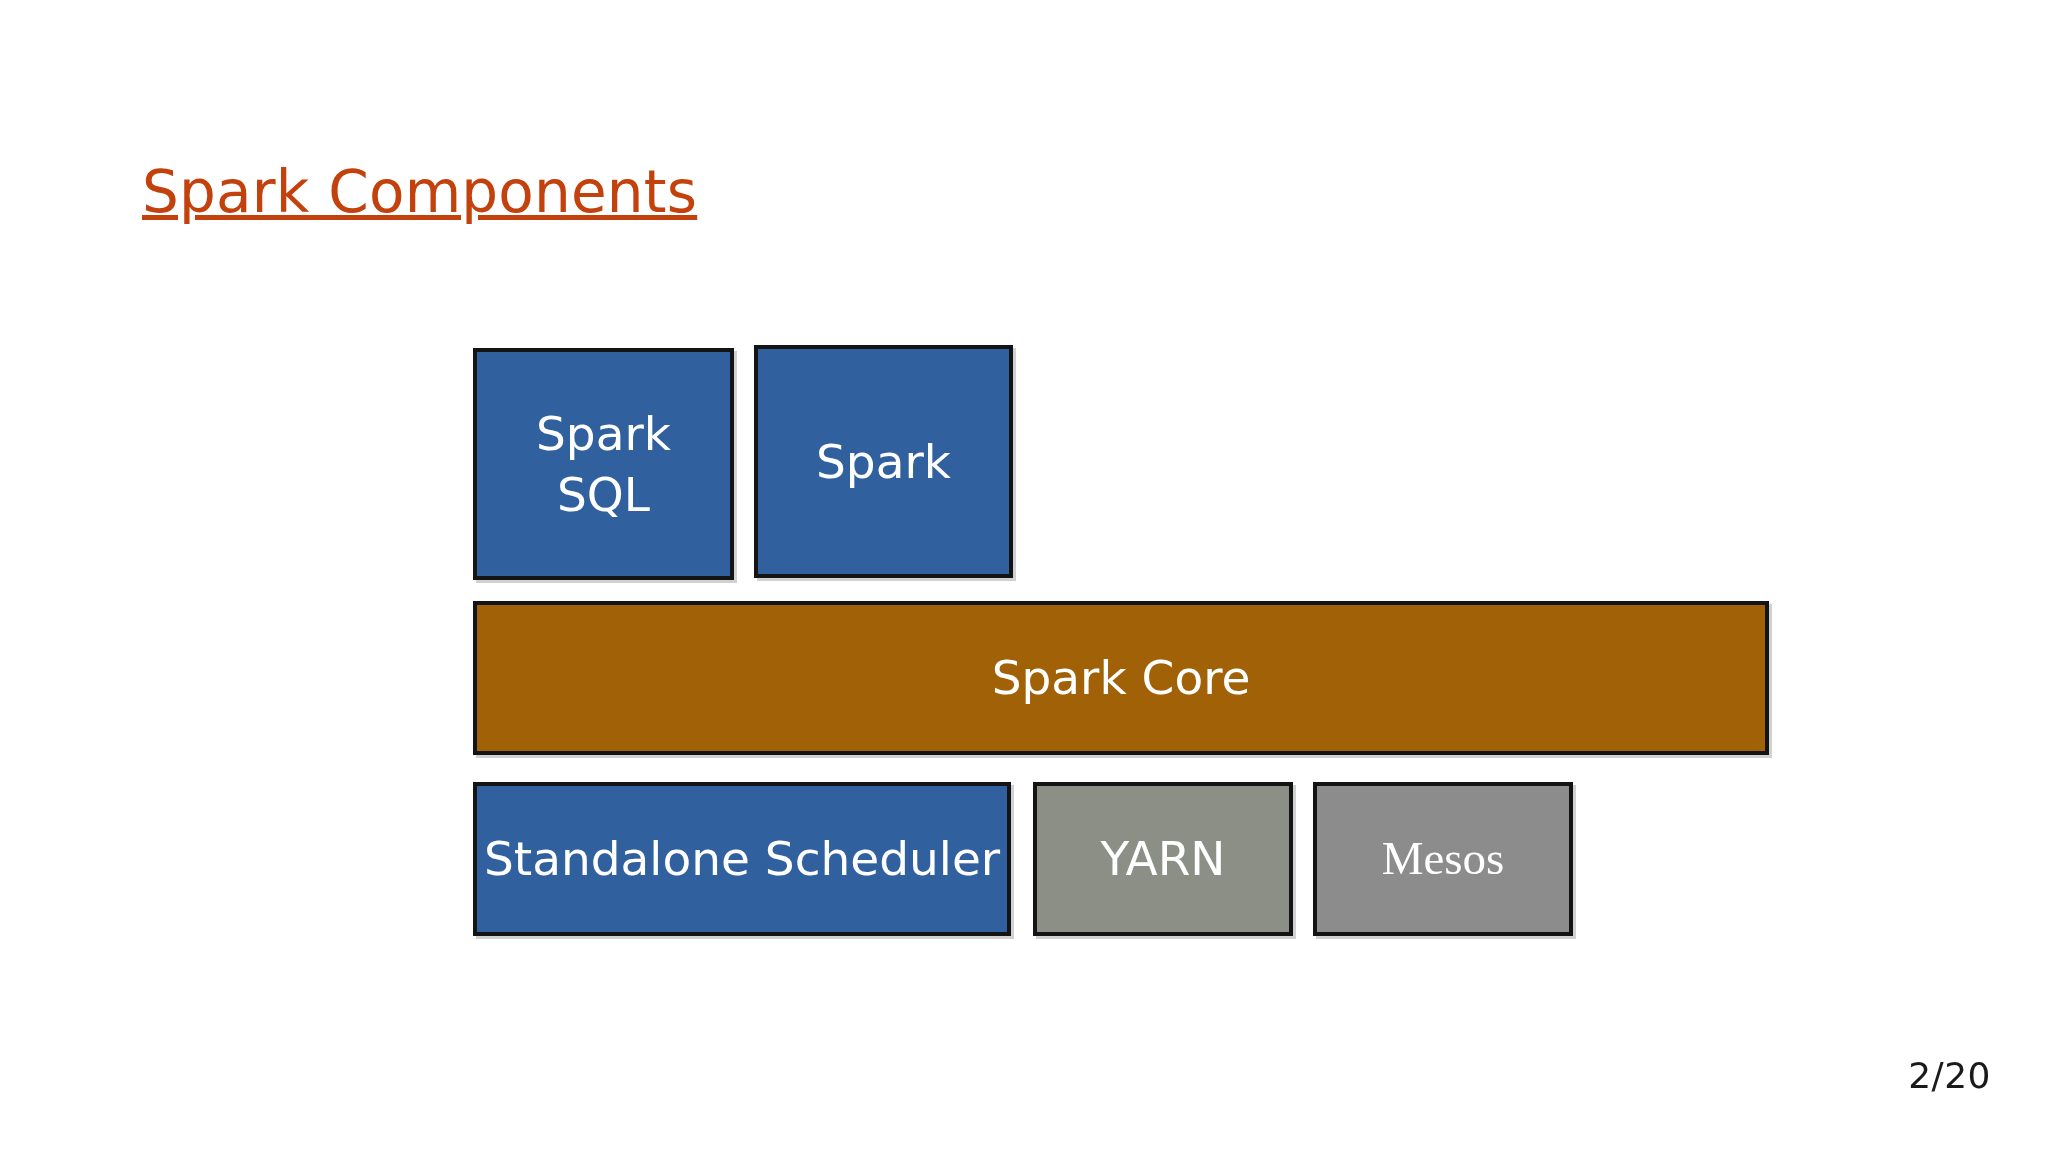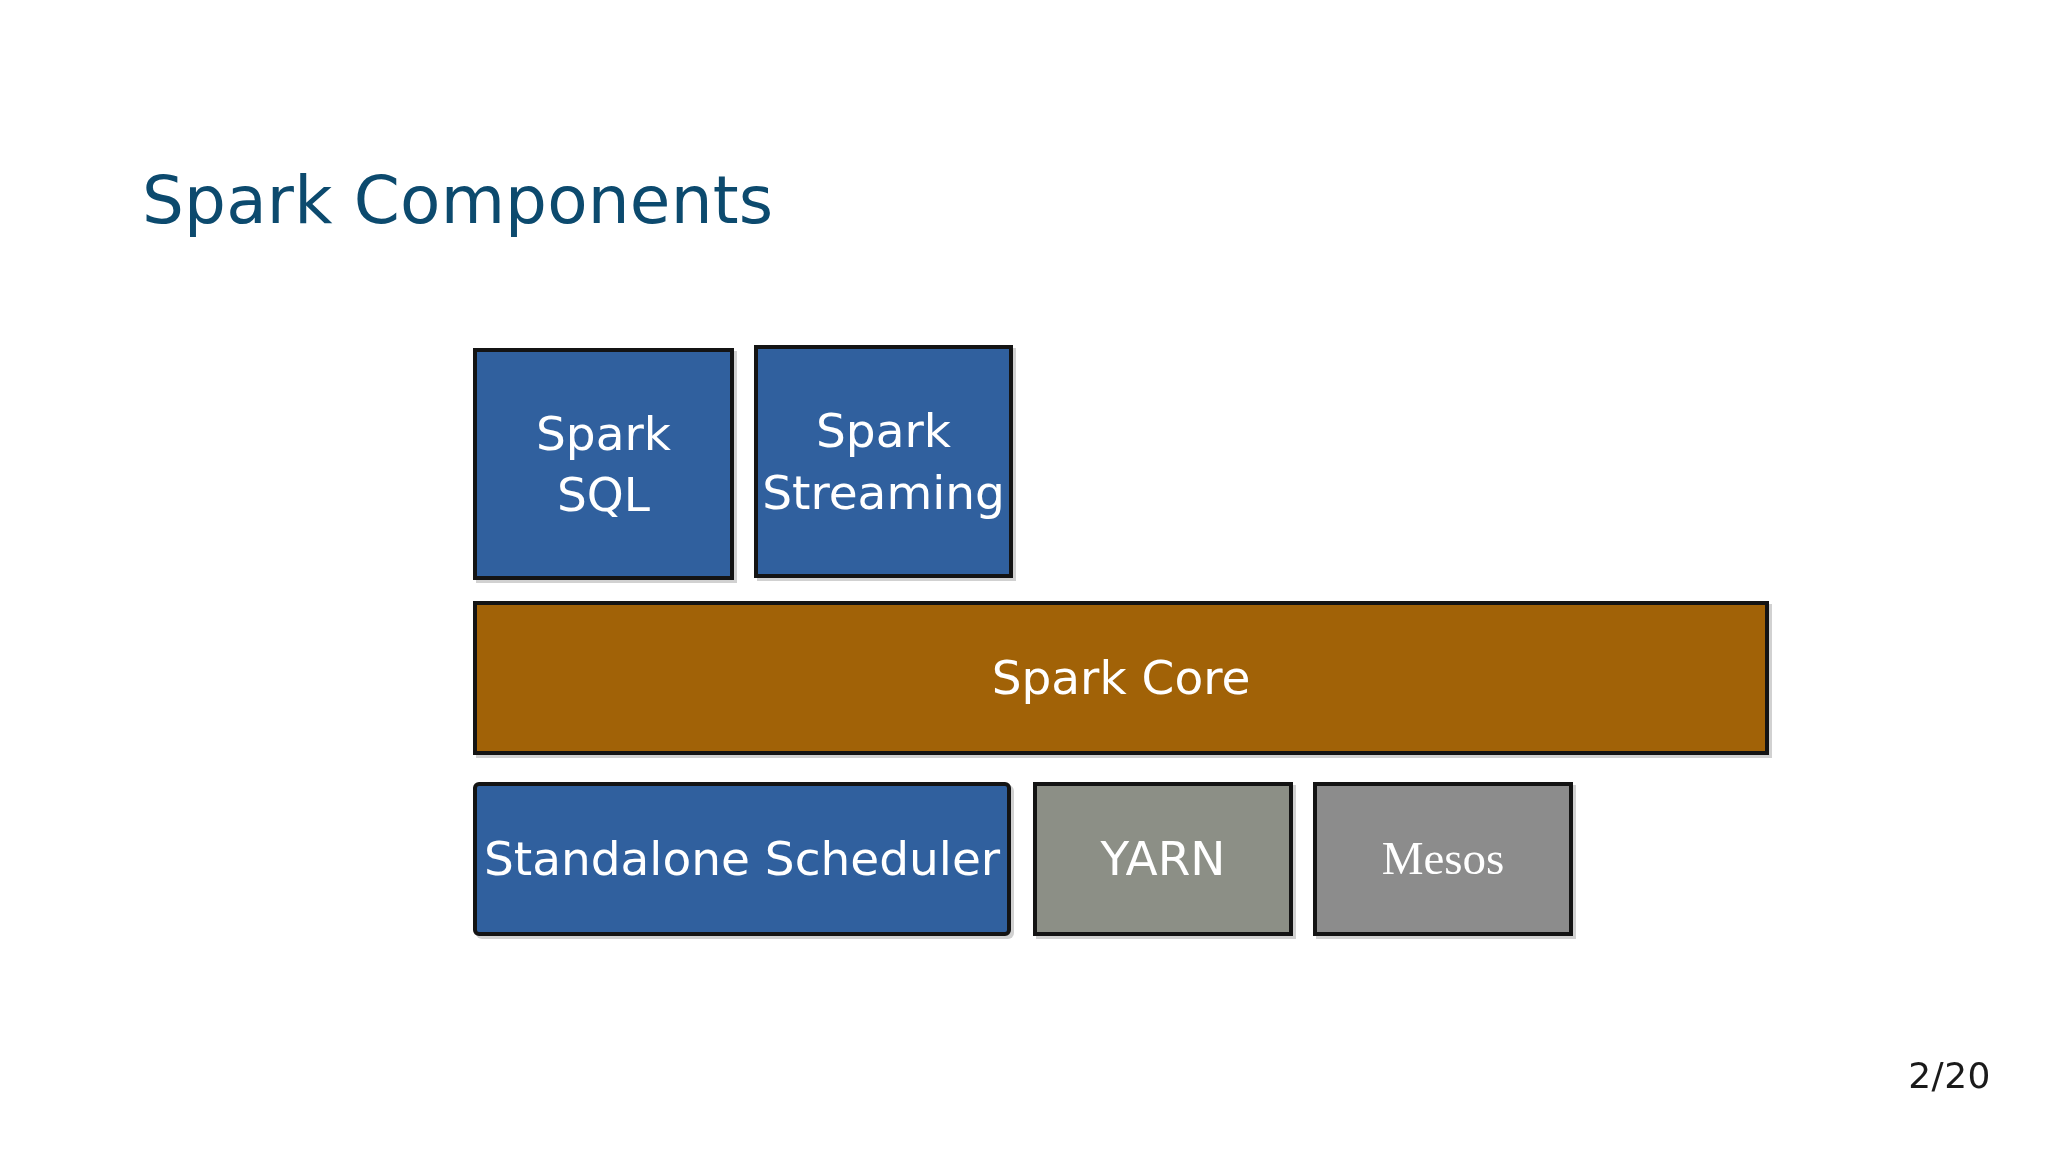--- a/index.html
+++ b/index.html
@@ -20,26 +20,27 @@
     position: absolute;
     inset: 0;
     background: #ffffff;
   }
 
   
   #slide-title {
     position: absolute;
     left: 142px;
     top: 124px;
-    font-size: 66px;
+    font-size: 58px;
     line-height: 1.0;
     letter-spacing: 0.2px;
-    color: #0c4a6e;
+    color: #c2410c;
     font-weight: 400;
     white-space: nowrap;
+    text-decoration: underline;
   }
 
   
   #diagram {
     position: absolute;
     left: 0;
     top: 0;
     width: 2048px;
     height: 1152px;
   }
@@ -71,21 +72,21 @@
   #node-mllib           { left: 1033px; top: 345px; width: 260px; height: 233px; background: #2E609E; }
   #node-graphx          { left: 1313px; top: 345px; width: 260px; height: 233px; background: #2E609E; }
 
   
   #node-spark-core {
     left: 473px; top: 601px; width: 1296px; height: 154px;
     background: #a16207;
   }
 
   
-  #node-standalone { left: 473px;  top: 782px; width: 538px; height: 154px; background: #30609E; border-radius: 6px; }
+  #node-standalone { left: 473px;  top: 782px; width: 538px; height: 154px; background: #30609E; }
   #node-yarn       { left: 1033px; top: 782px; width: 260px; height: 154px; background: #8C8F86; }
   #node-mesos      { left: 1313px; top: 782px; width: 260px; height: 154px; background: #8C8C8C; font-family: Liberation Serif, serif; }
 
   
   #page-number {
     position: absolute;
     right: 57px;
     bottom: 56px;
     font-size: 36px;
     color: #1a1a1a;
@@ -101,21 +102,20 @@
 
   <div id="diagram">
 
     <div class="node" id="node-spark-sql">
       <span class="ln">Spark</span>
       <span class="ln">SQL</span>
     </div>
 
     <div class="node" id="node-spark-streaming">
       <span class="ln">Spark</span>
-      <span class="ln">Streaming</span>
     </div>
 
 
 
     <div class="node" id="node-spark-core">
       <span class="ln">Spark Core</span>
     </div>
 
     <div class="node" id="node-standalone">
       <span class="ln">Standalone Scheduler</span>

